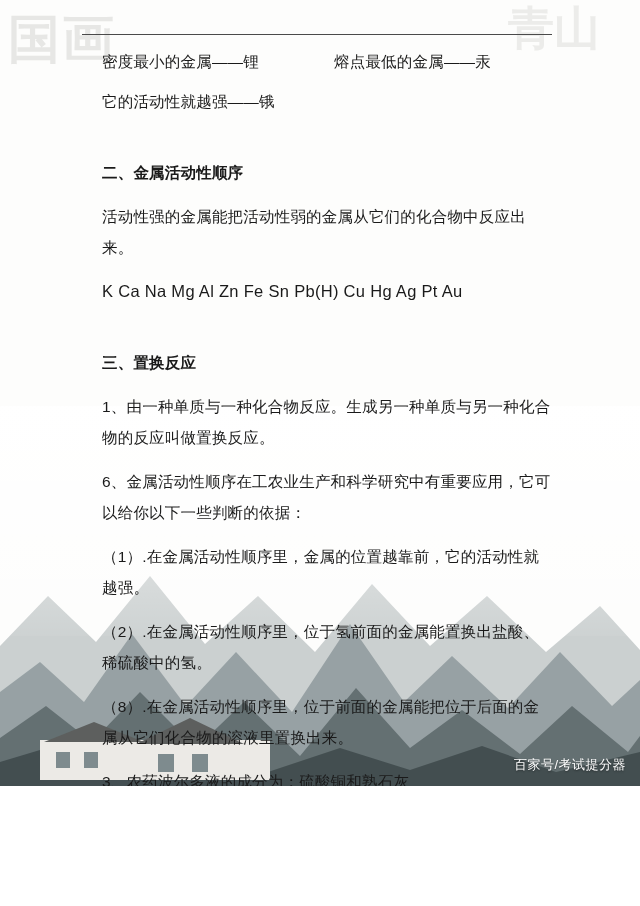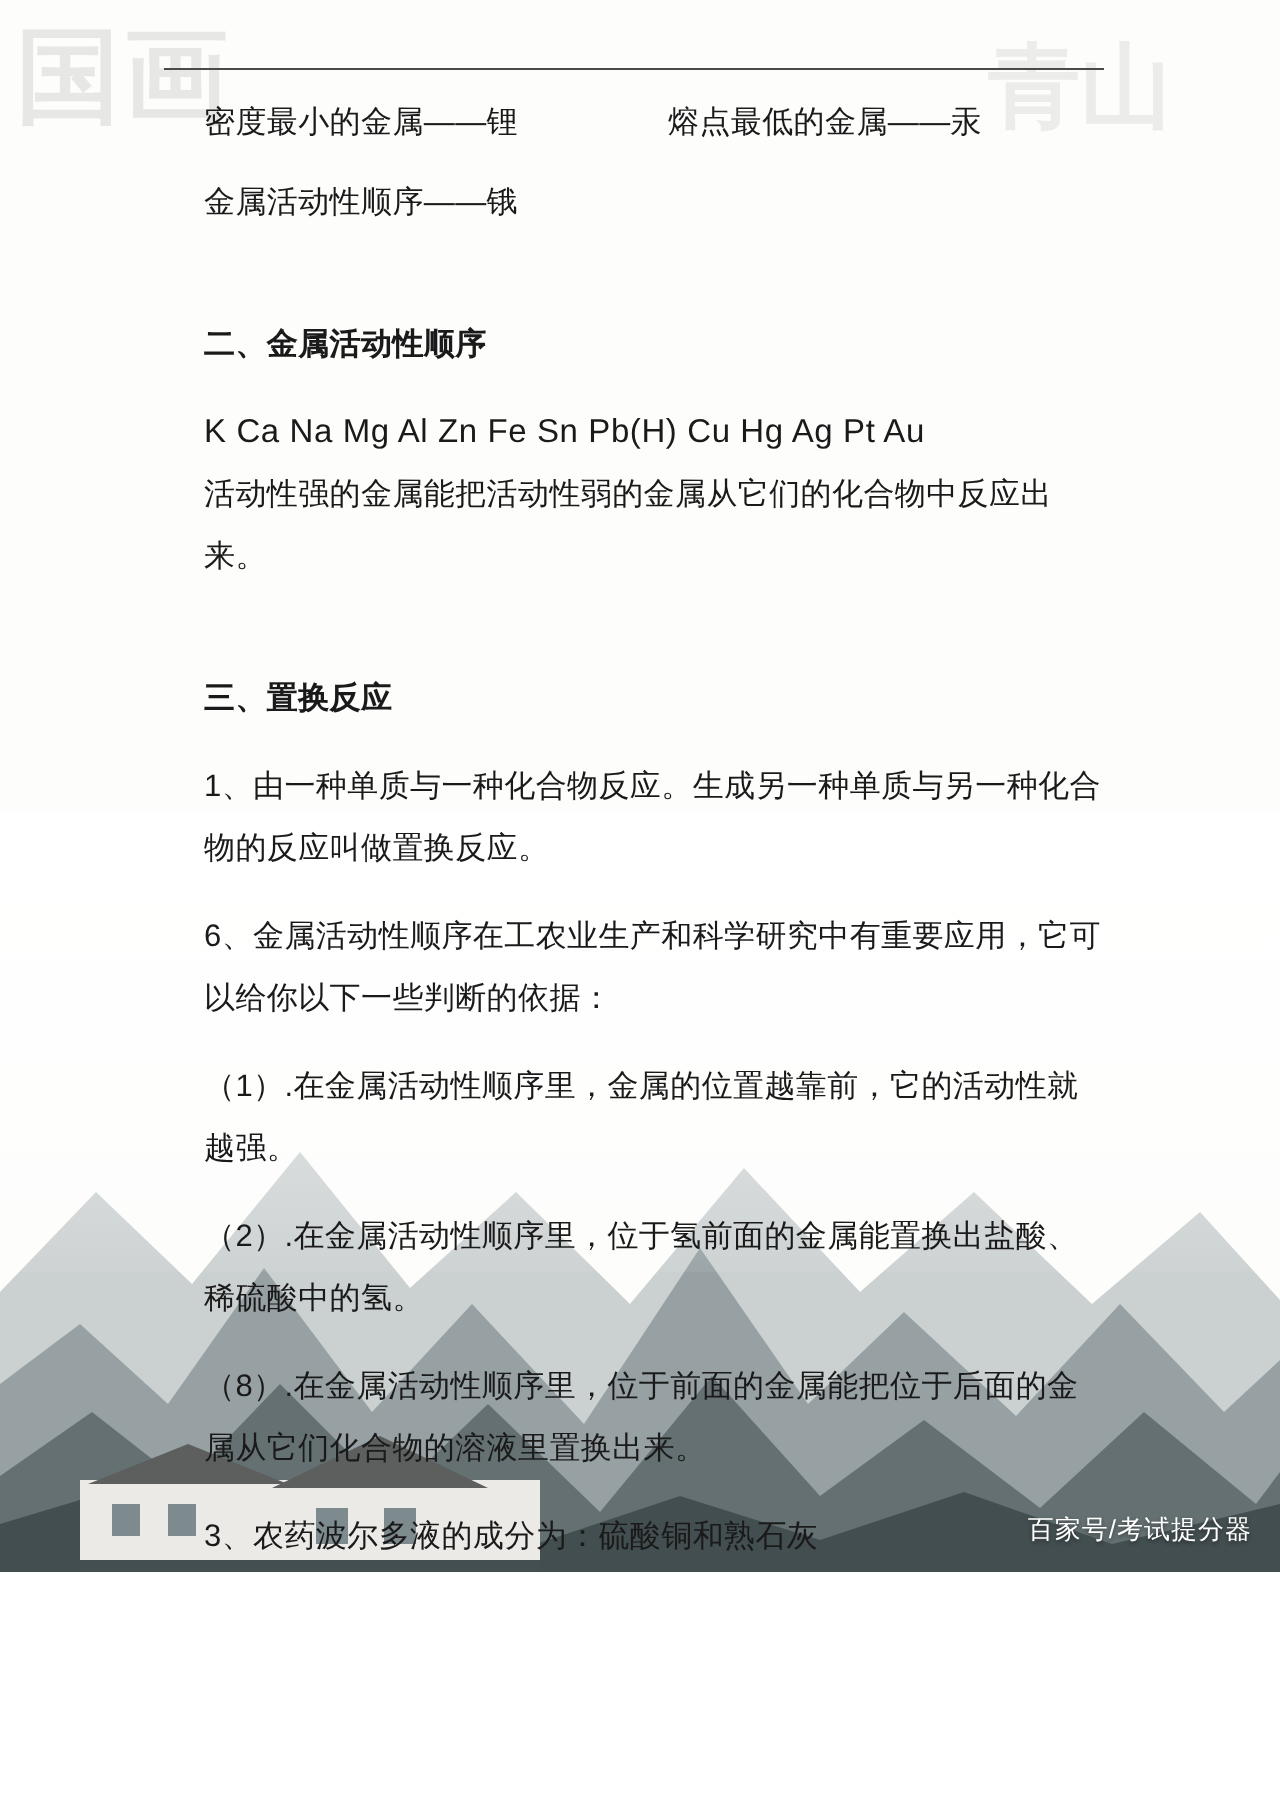--- a/index.html
+++ b/index.html
@@ -36,28 +36,28 @@
     color: rgba(120, 120, 115, 0.16);
     font-family: "Liberation Serif", serif;
     font-size: 52px;
     line-height: 60px;
     letter-spacing: 2px;
     font-weight: 700;
   }
   .bg-chars-right {
     position: absolute;
     right: 26px;
-    top: 16px;
+    top: 1px;
     width: 120px;
     height: 200px;
     color: rgba(120, 120, 115, 0.13);
     font-family: "Liberation Serif", serif;
     font-size: 46px;
     line-height: 56px;
-    text-align: left;
+    text-align: center;
     font-weight: 700;
   }
   
   .mountains {
     position: absolute;
     left: 0;
     bottom: 0;
     width: 640px;
     height: 330px;
   }
@@ -177,26 +177,26 @@
 
   <div class="top-rule"></div>
 
   <div class="doc">
 
     <div class="line-pair">
       <div class="para tight seg1">密度最小的金属——锂</div>
       <div class="para tight">熔点最低的金属——汞</div>
     </div>
 
-    <div class="para">金属活动性顺序——锇</div>
+    <div class="para">它的活动性就越强——锇</div>
 
     <div class="para heading">二、金属活动性顺序</div>
 
+    <div class="para">活动性强的金属能把活动性弱的金属从它们的化合物中反应出来。</div>
     <div class="para latin">K Ca Na Mg Al Zn Fe Sn Pb(H) Cu Hg Ag Pt Au</div>
-    <div class="para">活动性强的金属能把活动性弱的金属从它们的化合物中反应出来。</div>
 
     <div class="para heading">三、置换反应</div>
 
     <div class="para">1、由一种单质与一种化合物反应。生成另一种单质与另一种化合物的反应叫做置换反应。</div>
     <div class="para">6、金属活动性顺序在工农业生产和科学研究中有重要应用，它可以给你以下一些判断的依据：</div>
     <div class="para">（1）.在金属活动性顺序里，金属的位置越靠前，它的活动性就越强。</div>
     <div class="para">（2）.在金属活动性顺序里，位于氢前面的金属能置换出盐酸、稀硫酸中的氢。</div>
     <div class="para">（8）.在金属活动性顺序里，位于前面的金属能把位于后面的金属从它们化合物的溶液里置换出来。</div>
     <div class="para">3、农药波尔多液的成分为：硫酸铜和熟石灰</div>
 

